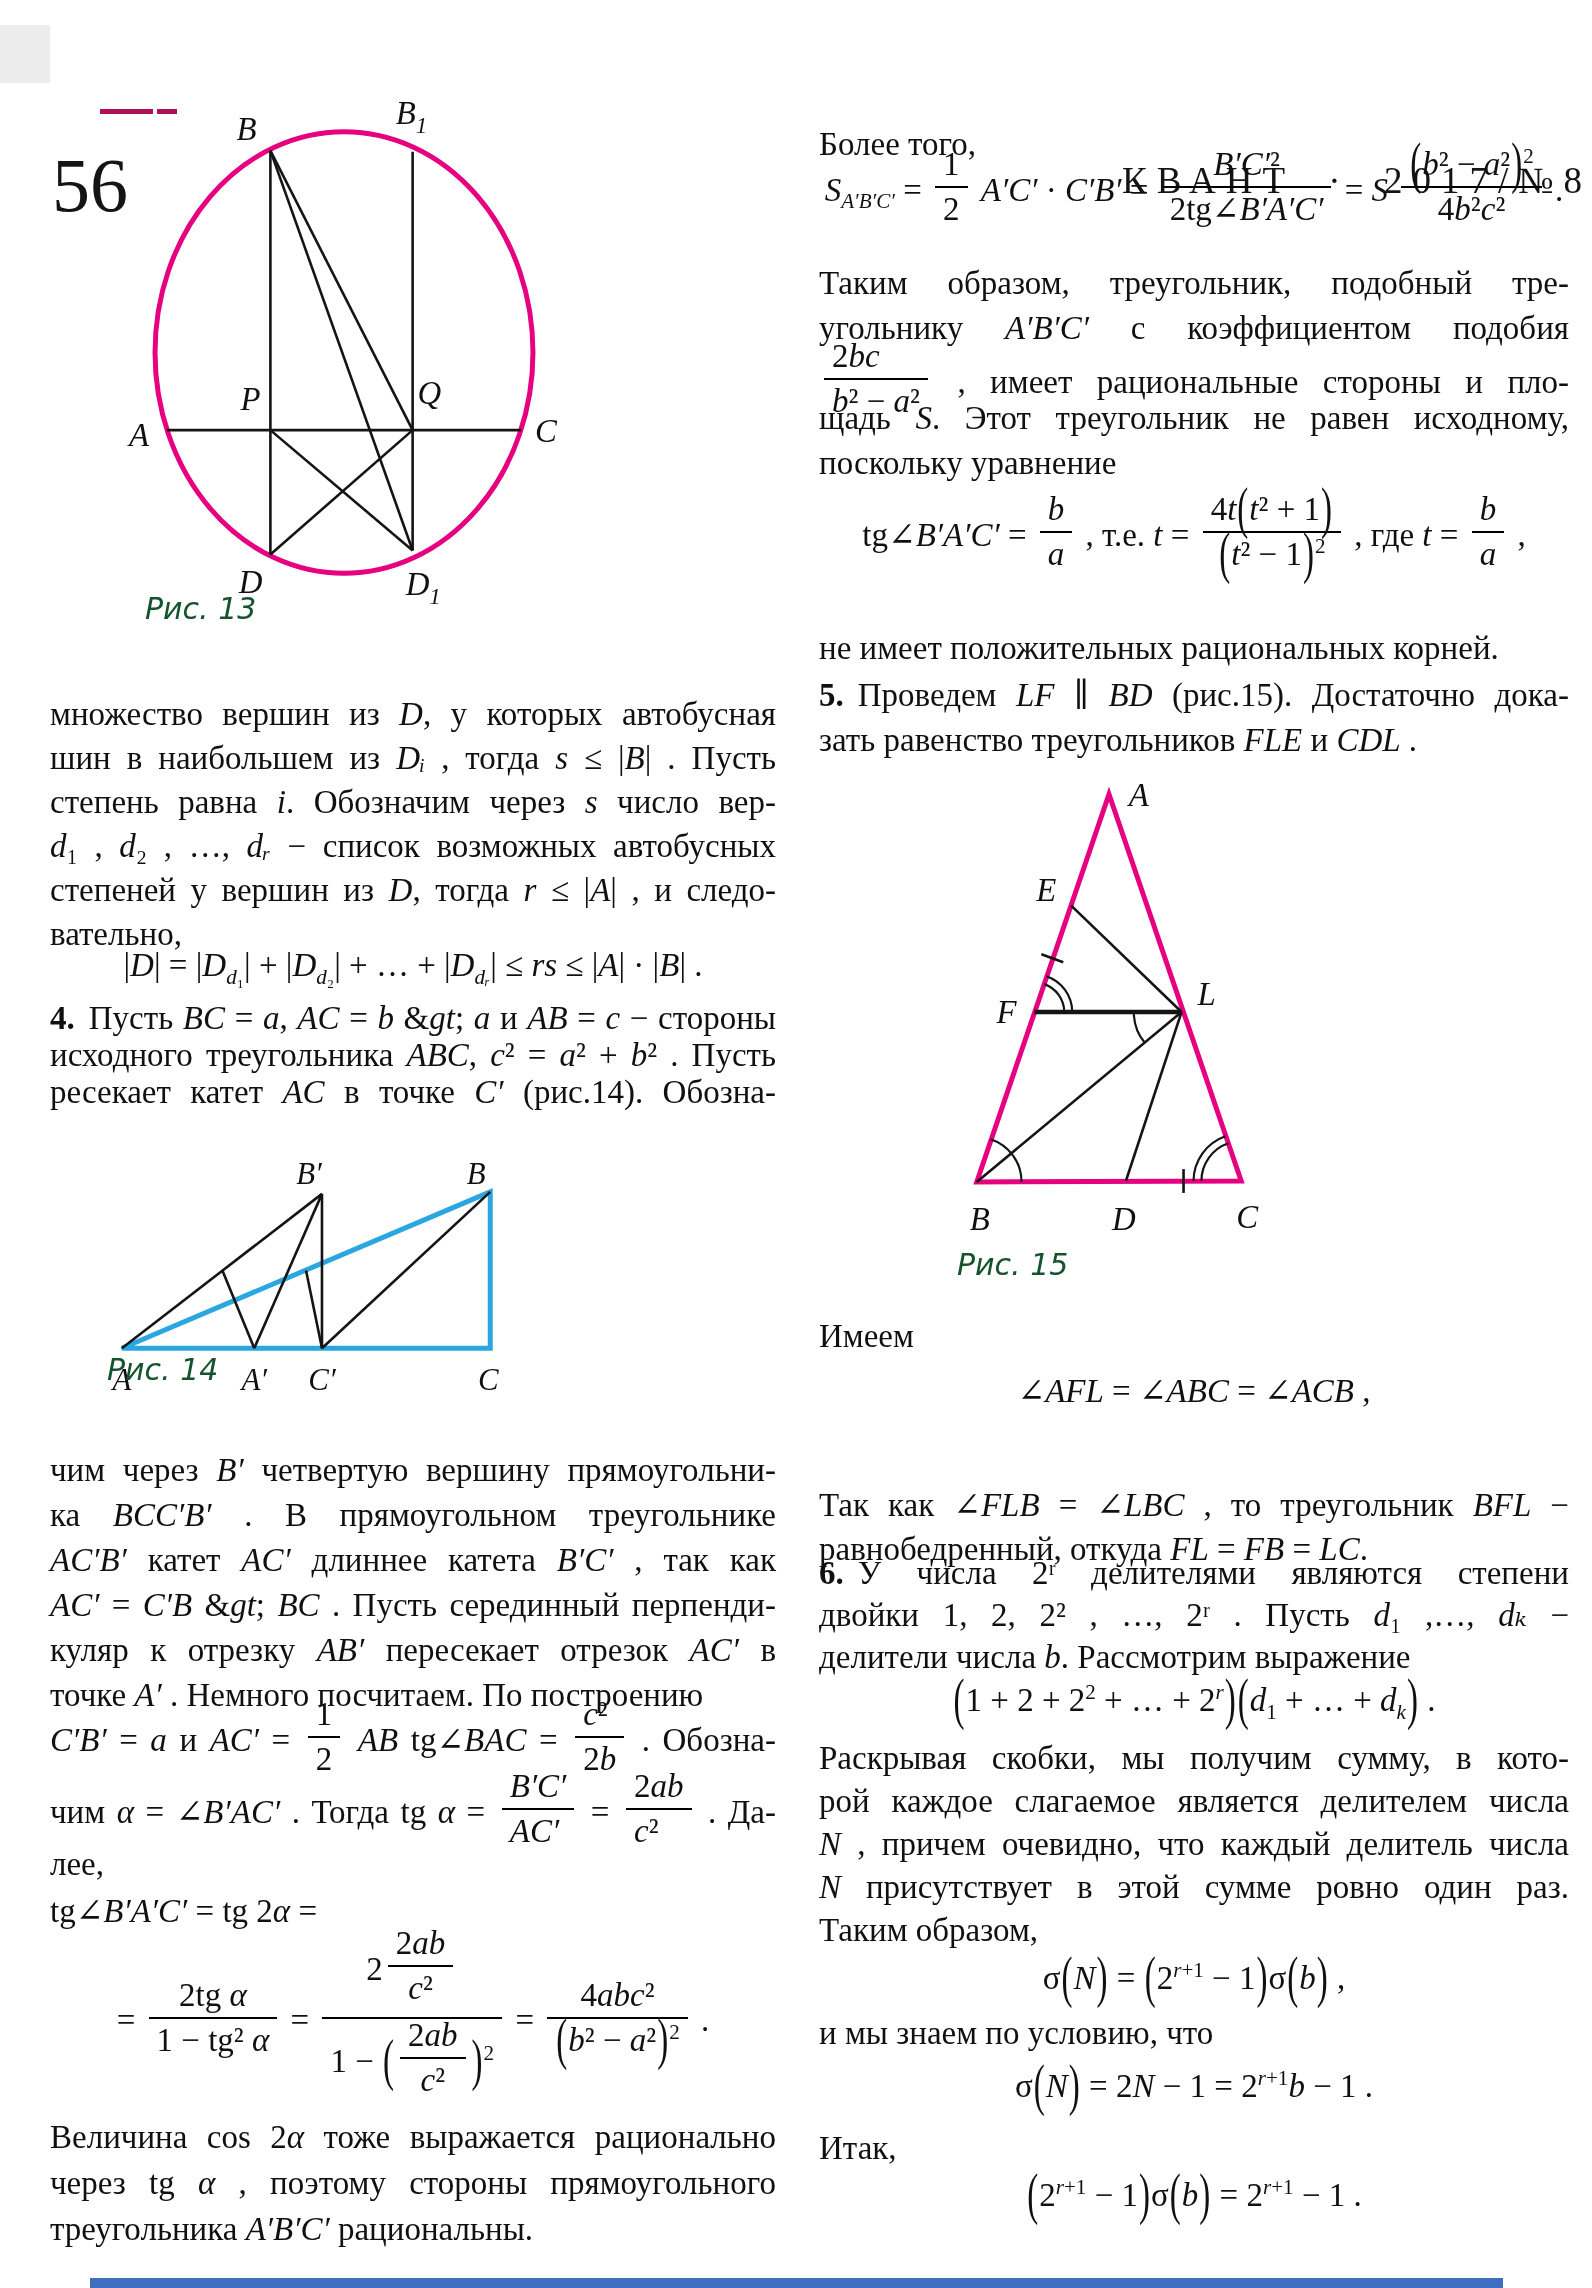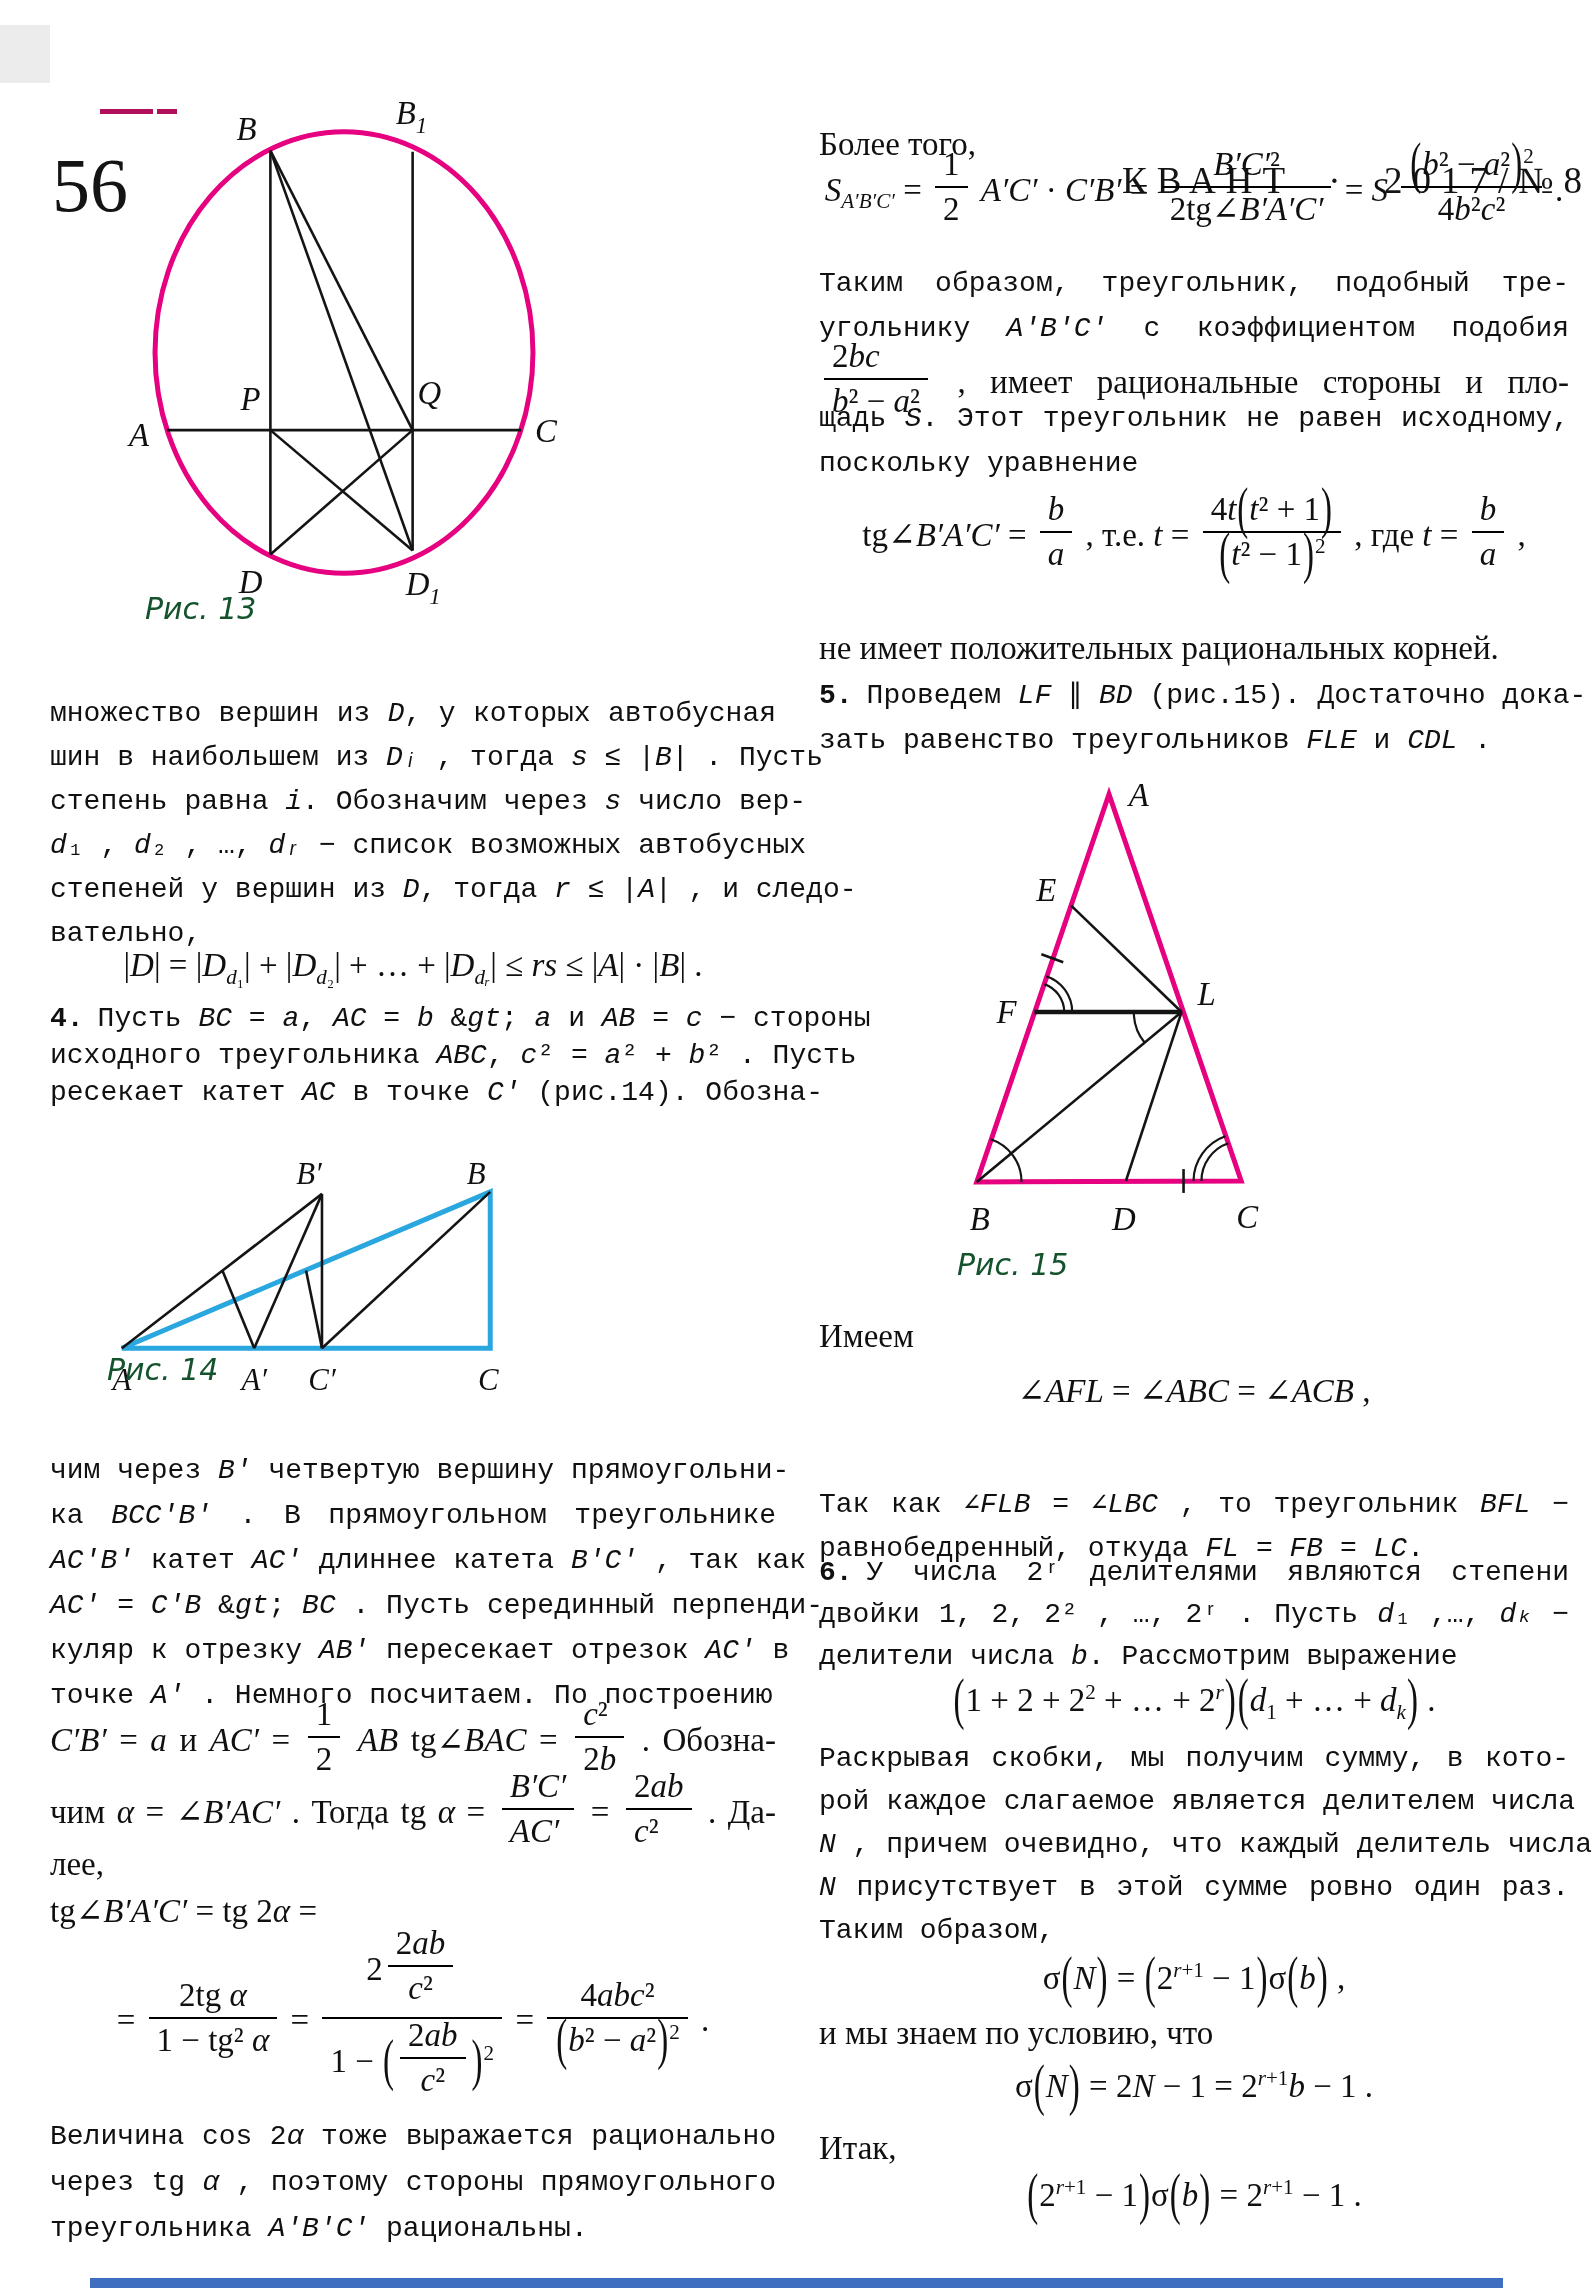--- a/index.html
+++ b/index.html
@@ -4,21 +4,21 @@
 <style>
   html,body{margin:0;padding:0;background:#e8e8e8;}
   .page{position:relative;width:1592px;height:2289px;background:#ffffff;overflow:hidden;
         font-family:"Liberation Serif","DejaVu Serif","DejaVu Sans",serif;color:#101010;}
   .abs{position:absolute;}
   
   .pageno{position:absolute;left:52px;top:147px;font-size:76px;line-height:1;color:#141414;}
   .journal{position:absolute;left:0;top:159px;width:1592px;text-align:right;
            font-size:37px;letter-spacing:10px;word-spacing:14px;color:#141414;}
   
-  .tblock{position:absolute;width:726px;font-size:28px;font-family:Liberation Mono, monospace;}
+  .tblock{position:absolute;width:726px;font-size:33px;}
   .rcol{left:819px;width:750px;}
   .lcol{left:50px;}
   .ln{text-align:justify;text-align-last:justify;white-space:nowrap;}
   .ln,.lnl{display:block;height:var(--lh,44px);line-height:var(--lh,44px);}
   .lnl{text-align:left;}
   .pnum{font-weight:bold;margin-right:14px;}
   i{font-style:italic;}
   sup{font-size:0.64em;vertical-align:super;line-height:0;}
   sub{font-size:0.64em;vertical-align:sub;line-height:0;}
   

